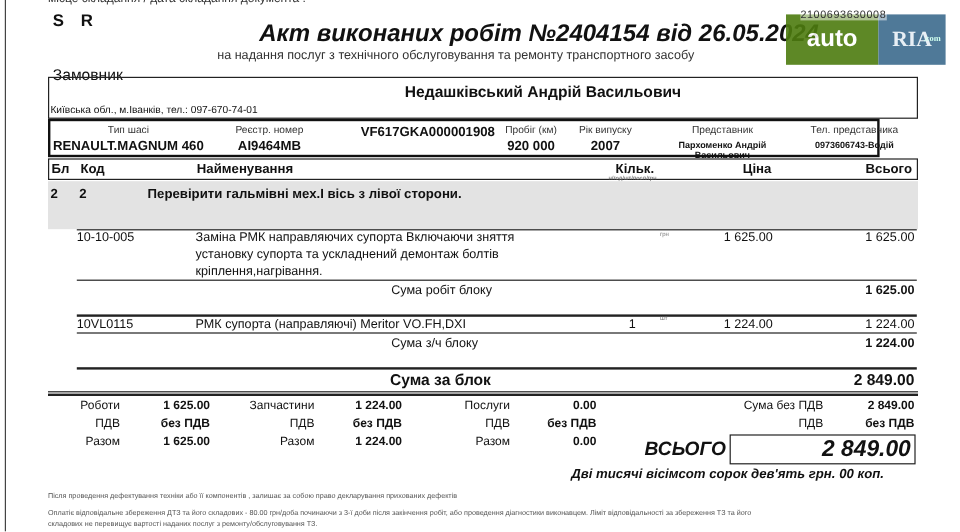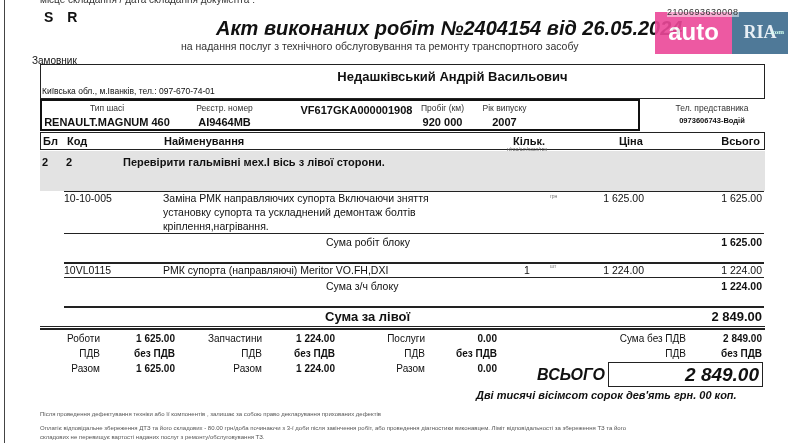--- a/index.html
+++ b/index.html
@@ -5,29 +5,29 @@
   * { box-sizing: border-box; margin: 0; padding: 0; }
   html, body { width: 800px; height: 443px; overflow: hidden; background: #ffffff; }
   body { font-family: "Liberation Sans", sans-serif; color: #111; position: relative; }
   .abs { position: absolute; }
   .left-border { left: 4px; top: 0; width: 1px; height: 443px; background: #444; }
   .top-strip { left: 40px; top: -6px; font-size: 10px; color: #333; white-space: nowrap; }
   .sr { left: 44px; top: 9px; font-size: 14px; font-weight: bold; letter-spacing: 5px; }
   .title { left: 216px; top: 17px; font-size: 20px; font-weight: bold; font-style: italic; white-space: nowrap; }
   .subtitle { left: 181px; top: 40px; font-size: 10.5px; color: #333; white-space: nowrap; }
   .watermark { left: 655px; top: 12px; width: 133px; height: 42px; }
-  .wm-auto { position: absolute; left: 0; top: 0; width: 77px; height: 42px; background: #ec4899; color: #fff; font-size: 24px; font-weight: bold; text-align: center; line-height: 40px; opacity: 0.9; }
+  .wm-auto { position: absolute; left: 0; top: 0; width: 77px; height: 42px; background: #4d7c0f; color: #fff; font-size: 20px; font-weight: bold; text-align: center; line-height: 40px; opacity: 0.9; }
   .wm-ria { position: absolute; left: 77px; top: 0; width: 56px; height: 42px; background: #3c6b8d; color: #e6eef4; font-size: 18px; font-weight: bold; font-family: "Liberation Serif", serif; text-align: center; line-height: 40px; opacity: 0.9; }
   .wm-com { position: absolute; right: 4px; bottom: 2px; font-size: 7px; color: #cfe; margin-top: 32px; }
   .wm-barcode { position: absolute; left: 12px; top: -5px; font-size: 9px; color: #333; background: rgba(255,255,255,0.5); letter-spacing: 0.5px; }
-  .customer-label { left: 32px; top: 55px; font-size: 10px; }
+  .customer-label { left: 44px; top: 55px; font-size: 13px; }
   .customer-box { left: 40px; top: 64px; width: 725px; height: 35px; border: 1.5px solid #222; }
   .customer-name { position: absolute; left: 0; right: 0; top: 4px; text-align: center; font-size: 13px; font-weight: bold; padding-left: 100px; }
   .customer-addr { position: absolute; left: 1px; top: 21px; font-size: 8.5px; text-align: center; }
-  .vehicle-box { left: 40px; top: 99px; width: 600px; height: 32px; border: 2.5px solid #111; }
+  .vehicle-box { left: 40px; top: 99px; width: 693px; height: 32px; border: 2.5px solid #111; }
   .vcol { position: absolute; top: 0; text-align: center; }
   .vcol .h { font-size: 8.5px; color: #333; margin-top: 2px; }
   .vcol .v { font-size: 11px; font-weight: bold; margin-top: 3px; }
   .vcol .v.small { font-size: 7.5px; margin-top: 3px; }
   .header-row { left: 40px; top: 132px; width: 725px; height: 18px; border: 1.5px solid #222; }
   .hcell { position: absolute; top: 2px; font-size: 11px; font-weight: bold; }
   .hsub { position: absolute; top: 13px; left: 466px; font-size: 5px; color: #555; }
   .block-row { left: 40px; top: 151px; width: 725px; height: 40px; background: #e3e3e3; }
   .block-cell { position: absolute; top: 5px; font-size: 11px; font-weight: bold; }
   .line { position: absolute; height: 1px; background: #222; }
@@ -79,20 +79,24 @@
     <div class="v">VF617GKA000001908</div>
   </div>
   <div class="vcol" style="left:368px;width:65px">
     <div class="h">Пробіг (км)</div>
     <div class="v">920 000</div>
   </div>
   <div class="vcol" style="left:430px;width:65px">
     <div class="h">Рік випуску</div>
     <div class="v">2007</div>
   </div>
+  <div class="vcol" style="left:505px;width:110px">
+    <div class="h">Представник</div>
+    <div class="v small">Пархоменко Андрій Васильович</div>
+  </div>
   <div class="vcol" style="left:620px;width:100px">
     <div class="h">Тел. представника</div>
     <div class="v small">0973606743-Водій</div>
   </div>
 </div>
 
 <div class="abs header-row">
   <div class="hcell" style="left:2px">Бл</div>
   <div class="hcell" style="left:26px">Код</div>
   <div class="hcell" style="left:123px">Найменування</div>
@@ -131,21 +135,21 @@
   <div class="cell" style="left:524px;top:264px">1</div>
   <div class="cell tiny" style="left:550px;top:263px">шт</div>
   <div class="cell right" style="left:580px;width:64px;top:264px">1 224.00</div>
   <div class="cell right" style="left:680px;width:82px;top:264px">1 224.00</div>
 </div>
 <div class="line" style="left:64px;top:277px;width:700px"></div>
 <div class="cell" style="left:326px;top:280px">Сума з/ч блоку</div>
 <div class="cell right bold" style="left:680px;width:82px;top:280px">1 224.00</div>
 
 <div class="line" style="left:64px;top:306px;width:700px;height:2px"></div>
-<div class="cell bold" style="left:325px;top:309px;font-size:13px">Сума за лівої</div>
+<div class="cell bold" style="left:325px;top:309px;font-size:13px">Сума за блок</div>
 <div class="cell right bold" style="left:670px;width:92px;top:309px;font-size:13px">2 849.00</div>
 <div class="line" style="left:40px;top:326px;width:725px;height:1px"></div>
 <div class="line" style="left:40px;top:328px;width:725px;height:2px"></div>
 
 <div class="summary">
   <div class="cell right" style="left:40px;width:60px;top:333px">Роботи</div>
   <div class="cell right bold" style="left:110px;width:65px;top:333px">1 625.00</div>
   <div class="cell right" style="left:40px;width:60px;top:348px">ПДВ</div>
   <div class="cell right bold" style="left:110px;width:65px;top:348px">без ПДВ</div>
   <div class="cell right" style="left:40px;width:60px;top:363px">Разом</div>

